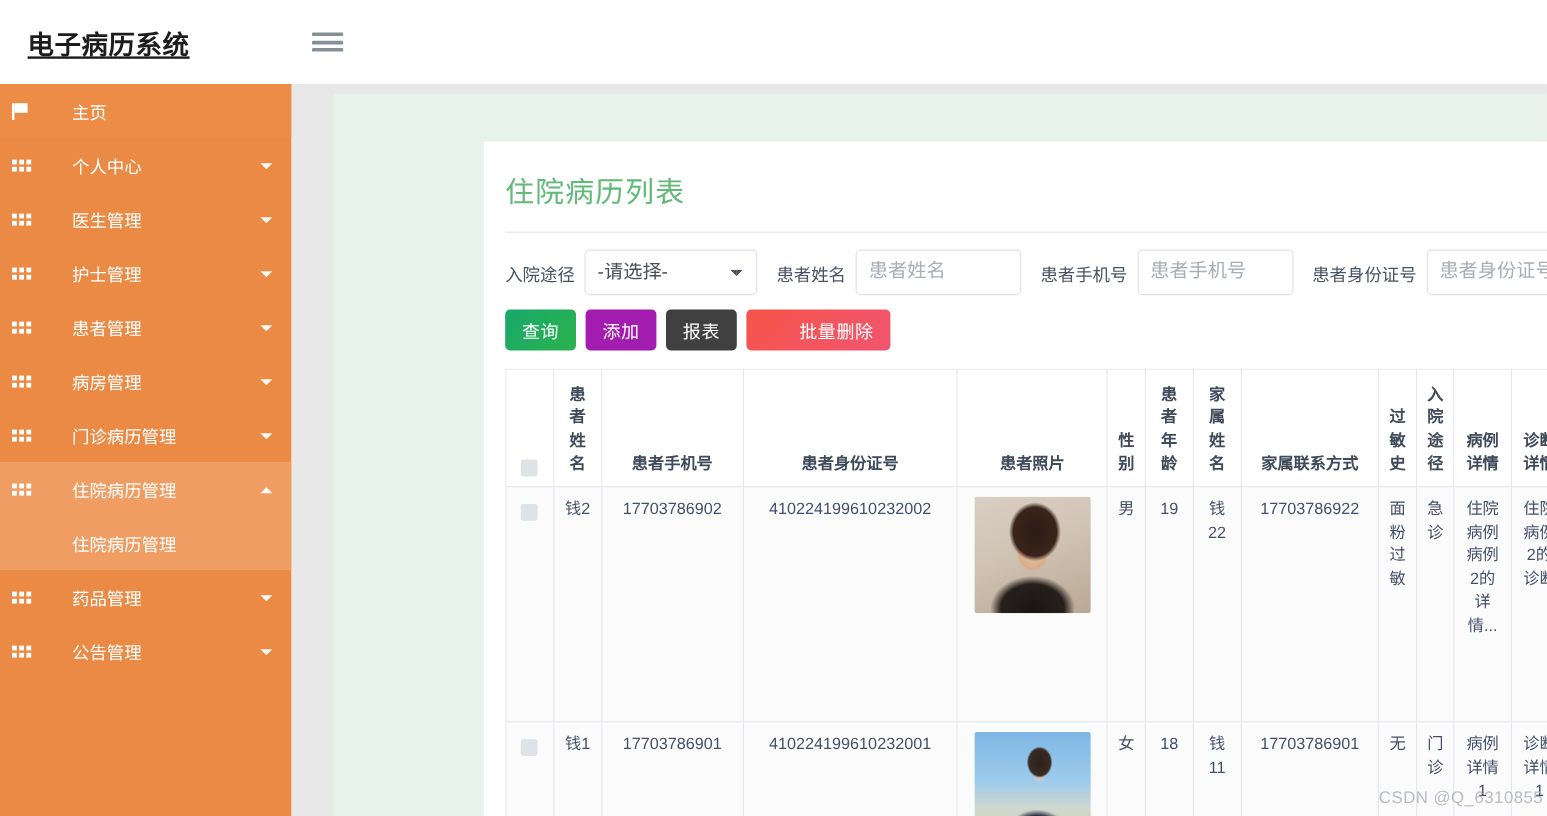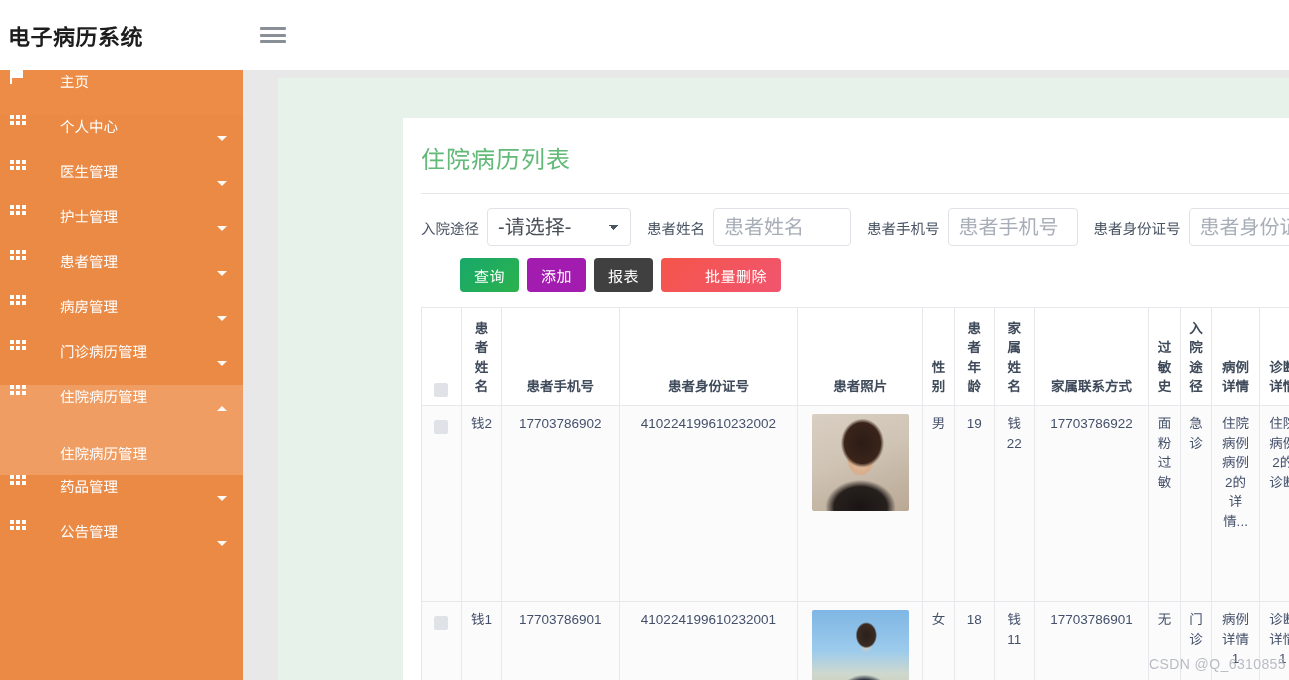--- a/index.html
+++ b/index.html
@@ -12,24 +12,25 @@
     background: #ffffff;
   }
   
   .topbar {
     position: absolute; top: 0; left: 0;
     width: 1289px; height: 70px;
     background: #ffffff;
     display: flex; align-items: center;
   }
   .brand {
-    width: 243px; padding-left: 8px;
+    width: 243px; padding-left: 23px;
     font-size: 22px; font-weight: bold; color: #1d1d1d;
     letter-spacing: 0.5px;
     white-space: nowrap;
+    text-decoration: underline;
   }
   .hamburger {
     width: 28px; height: 22px;
     margin-left: 17px;
     display: flex; flex-direction: column; justify-content: space-between;
     padding: 3px 0; cursor: pointer;
   }
   .hamburger span {
     display: block; height: 3px; width: 26px;
     background: #888f96; border-radius: 1px;
@@ -37,21 +38,21 @@
   
   .sidebar {
     position: absolute; top: 70px; left: 0;
     width: 243px; height: 610px;
     background: #ea8a45;
     overflow: hidden;
   }
   .nav-item {
     position: relative;
     height: 45px;
-    display: flex; align-items: flex-start;
+    display: flex; align-items: center;
     color: #ffffff; font-size: 14.5px;
     cursor: pointer;
     padding-left: 10px;
   }
   .nav-item .ico {
     width: 26px; flex: 0 0 26px;
     display: flex; align-items: center; justify-content: flex-start;
   }
   .nav-item .lbl {
     margin-left: 24px;
@@ -136,21 +137,21 @@
     white-space: nowrap;
     padding-right: 8px;
     color: #495463;
     font-size: 14.5px;
   }
   .fld-input, .fld-select {
     height: 38px;
     border: 1px solid #dfe3e7;
     border-radius: 4px;
     background: #fff;
-    font-size: 20px;
+    font-size: 16px;
     color: #495057;
     padding: 0 10px;
     font-family: inherit;
     outline: none;
   }
   .fld-input::placeholder { color: #a8aeb8; }
   .fld-select {
     width: 144px;
     appearance: none; -webkit-appearance: none;
     padding-right: 26px;
@@ -173,21 +174,21 @@
   }
   .btn {
     height: 34px;
     border: none; border-radius: 4px;
     color: #fff; font-size: 15px;
     padding: 0 14px;
     cursor: pointer;
     font-family: inherit;
     letter-spacing: .5px;
   }
-  .btn-query  { background: linear-gradient(135deg,#18a86b 0%, #2bb24c 100%); margin-left: 39px; }
+  .btn-query  { background: linear-gradient(135deg,#18a86b 0%, #2bb24c 100%); }
   .btn-add    { background: #a21caf; }
   .btn-report { background: #404040; }
   .btn-del    { background: linear-gradient(135deg,#f5554a 0%, #f0556f 100%); padding-left: 44px; }
   
   .tbl-wrap {
     margin: 15px 18px 0 18px;
     overflow: hidden;
     height: 400px;
   }
   table.data {

